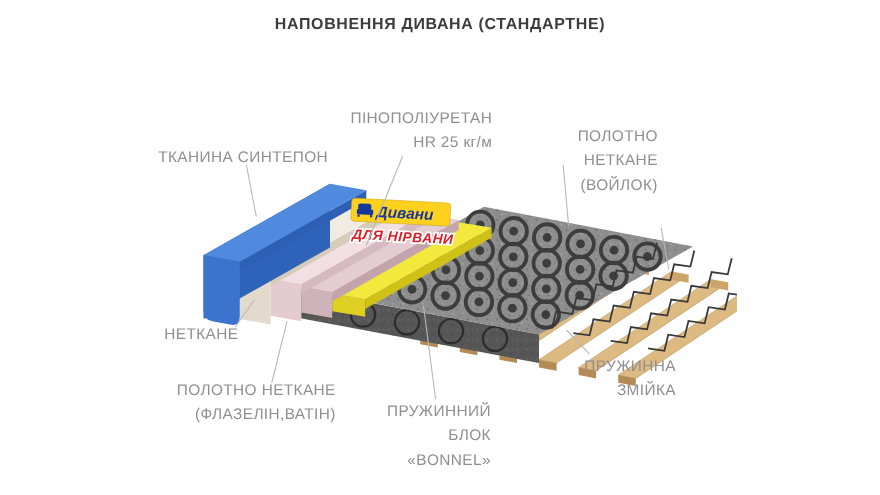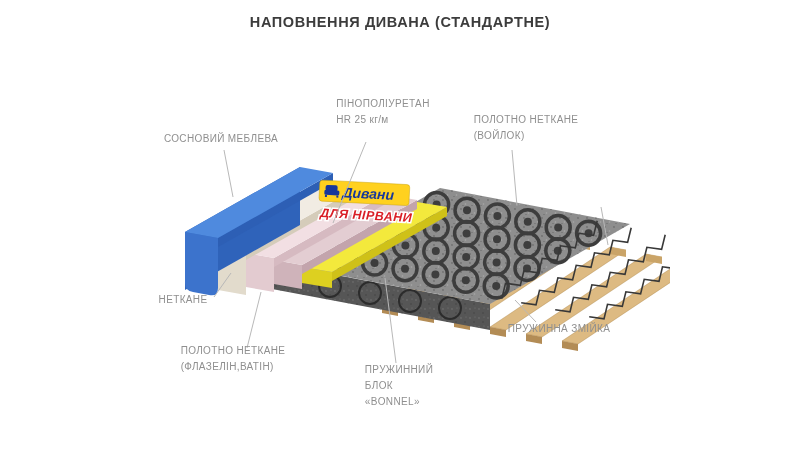--- a/index.html
+++ b/index.html
@@ -7,22 +7,22 @@
     position:relative;width:670px;height:450px;background:#ffffff;
     font-family:"Liberation Sans", sans-serif;overflow:hidden;
   }
   .stage svg{position:absolute;left:0;top:0;}
   .title{
     position:absolute;top:14px;left:0;width:800px;text-align:center;
     font-size:14.5px;font-weight:600;letter-spacing:.6px;color:#3c3c3c;
   }
   .lbl{
     position:absolute;transform:translateX(-50%);
-    color:#8f8f8f;font-size:10px;line-height:1.6;letter-spacing:.35px;
-    text-align:left;white-space:pre-line;z-index:3;
+    color:#8f8f8f;font-size:14px;line-height:1.6;letter-spacing:.35px;
+    text-align:right;white-space:pre-line;z-index:3;
   }
 </style>
 </head>
 <body>
 
 <div class="stage">
 
   <div class="title">НАПОВНЕННЯ ДИВАНА (СТАНДАРТНЕ)</div>
 
   <svg width="800" height="450" viewBox="0 0 800 450">
@@ -155,21 +155,21 @@
       <line x1="366" y1="142" x2="333" y2="223"></line>
       <line x1="512" y1="150" x2="517" y2="206"></line>
       <line x1="601" y1="207" x2="608" y2="245"></line>
       <line x1="214" y1="297" x2="231" y2="273"></line>
       <line x1="247" y1="348" x2="261" y2="292"></line>
       <line x1="396" y1="363" x2="385" y2="278"></line>
       <line x1="536" y1="322" x2="515" y2="300"></line>
     </g>
   </svg>
 
-  <div class="lbl" style="left:221px;top:131px">СОСНОВИЙ МЕБЛЕВА</div>
+  <div class="lbl" style="left:221px;top:131px">ТКАНИНА СИНТЕПОН</div>
   <div class="lbl" style="left:383px;top:96px">ПІНОПОЛІУРЕТАН
 HR 25 кг/м</div>
   <div class="lbl" style="left:526px;top:112px">ПОЛОТНО НЕТКАНЕ
 (ВОЙЛОК)</div>
   <div class="lbl" style="left:183px;top:292px">НЕТКАНЕ</div>
   <div class="lbl" style="left:233px;top:343px">ПОЛОТНО НЕТКАНЕ
 (ФЛАЗЕЛІН,ВАТІН)</div>
   <div class="lbl" style="left:559px;top:321px">ПРУЖИННА ЗМІЙКА</div>
   <div class="lbl" style="left:399px;top:362px">ПРУЖИННИЙ
 БЛОК

